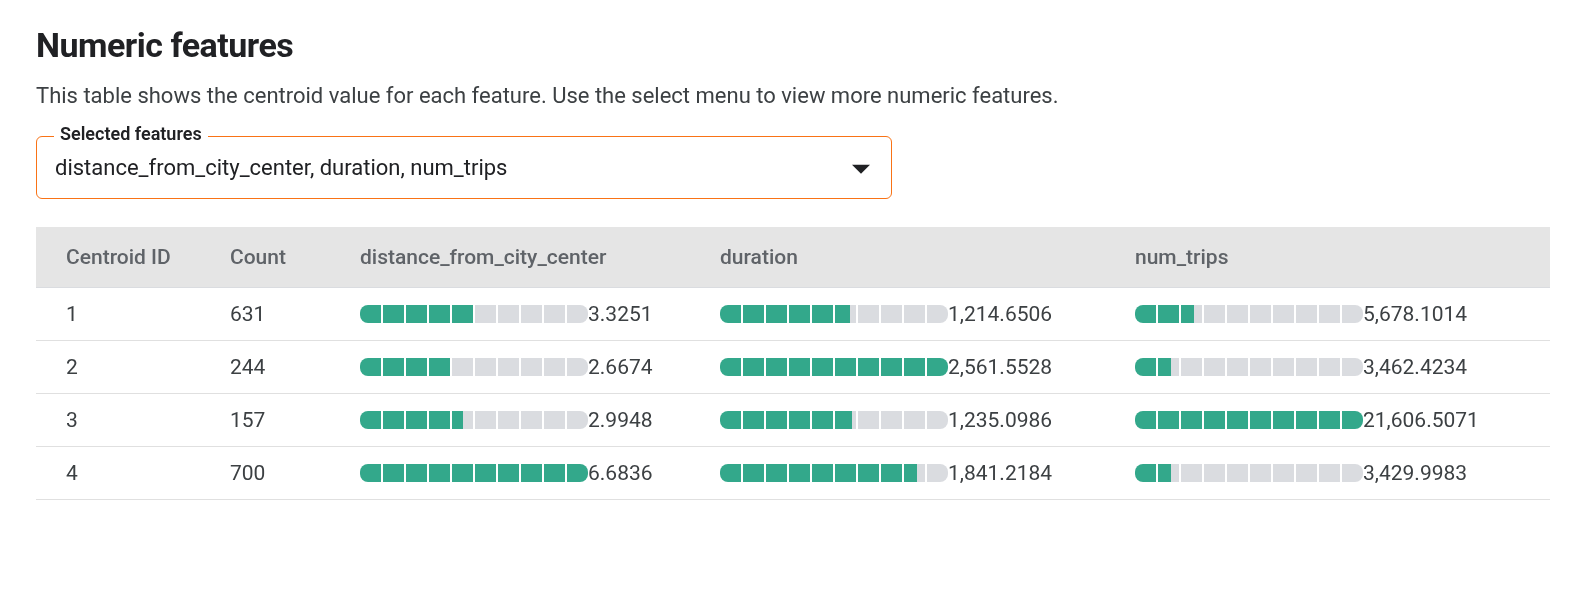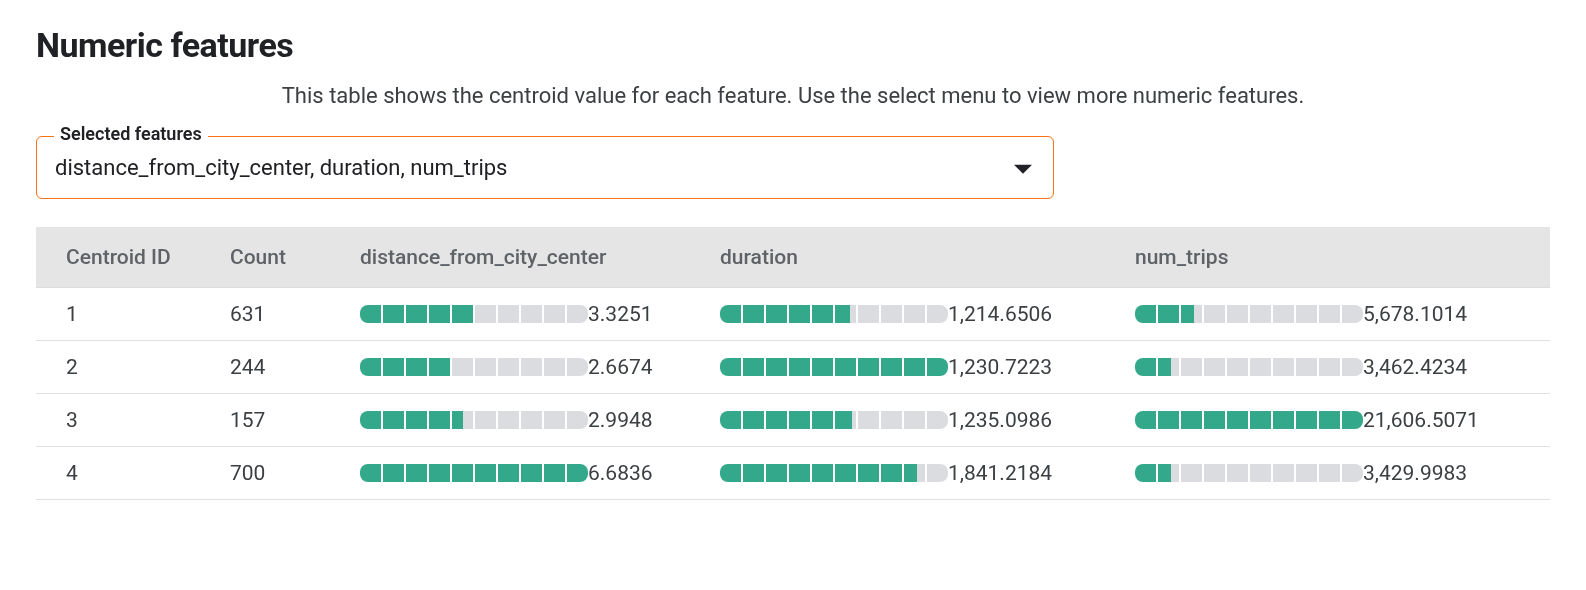--- a/index.html
+++ b/index.html
@@ -14,25 +14,24 @@
   h2.title {
     font-size: 34px;
     font-weight: 700;
     margin: 5px 0 18px 0;
     letter-spacing: -0.5px;
   }
   p.desc {
     font-size: 22px;
     color: #3c4043;
     margin: 0 0 28px 0;
-    text-align: center;
   }
   .select-wrap {
     position: relative;
-    width: 1018px;
+    width: 856px;
     max-width: 100%;
     margin-bottom: 28px;
   }
   .select-label {
     position: absolute;
     top: -13px;
     left: 18px;
     background: #fff;
     padding: 0 6px;
     font-size: 18px;
@@ -226,21 +225,21 @@
               <div class="seg fill"></div>
               <div class="seg fill"></div>
               <div class="seg fill"></div>
               <div class="seg fill"></div>
               <div class="seg fill"></div>
               <div class="seg fill"></div>
               <div class="seg fill"></div>
               <div class="seg fill"></div>
               <div class="seg fill"></div>
             </div>
-            <span class="val">1,230.7223</span>
+            <span class="val">2,561.5528</span>
           </div>
         </td>
         <td>
           <div class="feature-cell">
             <div class="bar">
               <div class="seg fill"></div>
               <div class="seg partial" style="--p: 60%;"></div>
               <div class="seg"></div>
               <div class="seg"></div>
               <div class="seg"></div>

